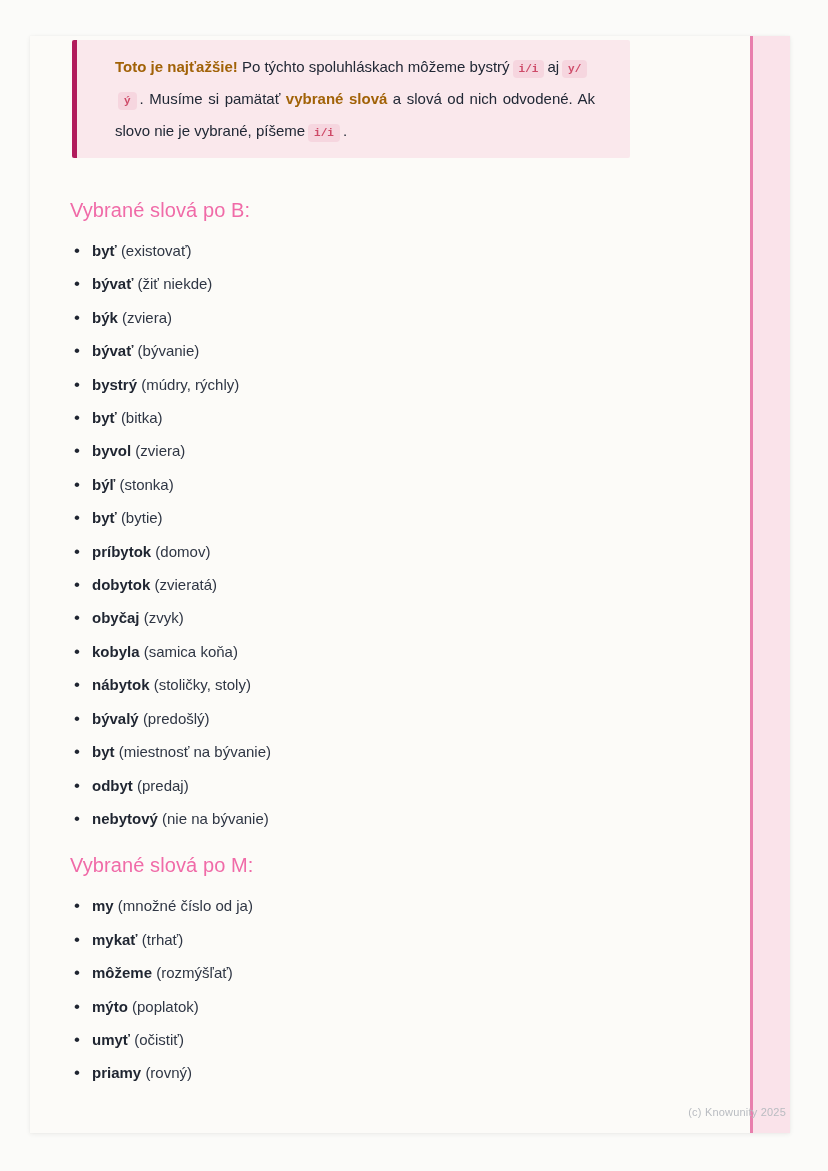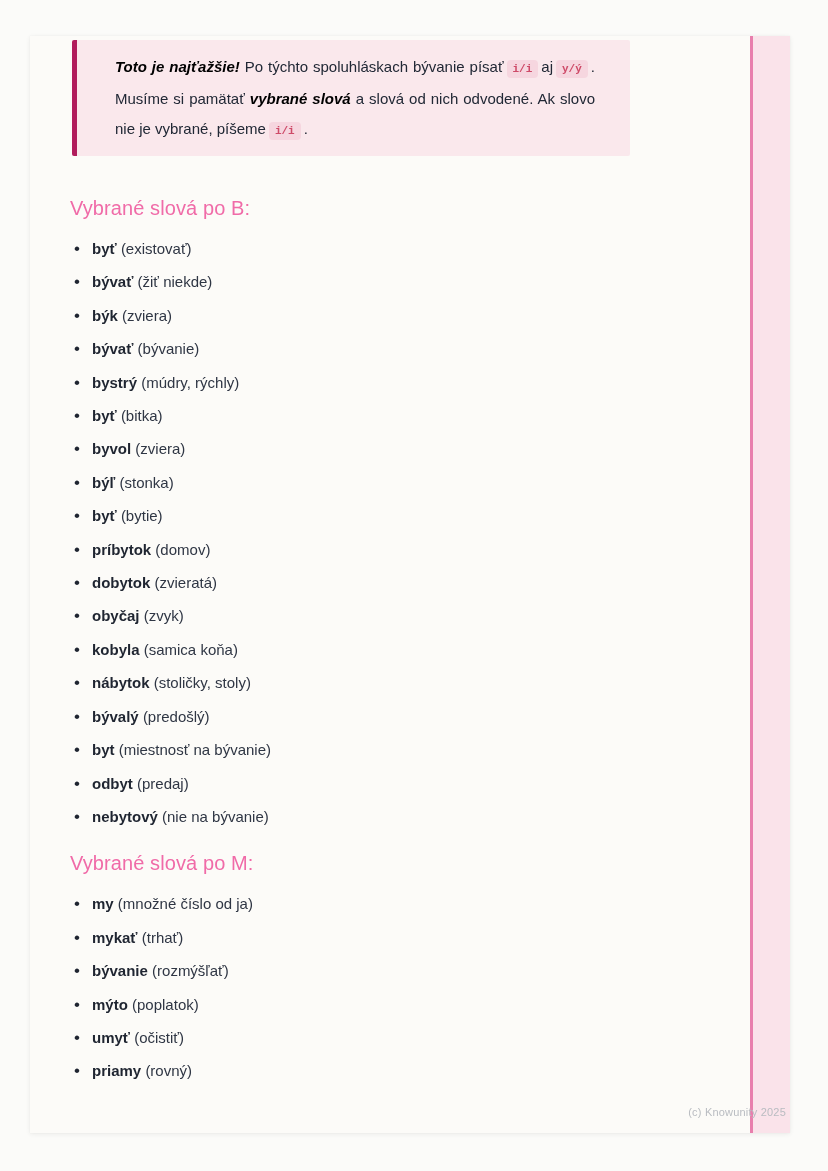--- a/index.html
+++ b/index.html
@@ -33,21 +33,21 @@
     width:558px;
     background:var(--callout_bg);
     border-left:5px solid var(--callout_border);
     border-radius:2px;
     padding:12px 35px 10px 38px;
     font-size:15px;
     line-height:30px;
     text-align:justify;
     color:#212835;
   }
-  .callout b { color:#000000;font-style:italic; }
+  .callout b { color:#a16207; }
   .inline-code {
     display:inline;
     font-family:"Liberation Mono","DejaVu Sans Mono",monospace;
     font-size:11px;
     font-weight:bold;
     color:var(--code_text);
     background:var(--code_bg);
     padding:3px 6px;
     margin:0 3px;
     border-radius:4px;
@@ -93,21 +93,21 @@
 </style>
 </head>
 <body>
 
 <div class="page-card">
   <div class="side-stripe"></div>
 
   <div class="content">
 
     <div class="callout">
-      <b>Toto je najťažšie!</b><span> Po týchto spoluhláskach bývanie písať</span><code class="inline-code"><span>i/i</span></code><span>aj</span><code class="inline-code"><span>y/</span><wbr><span>ý</span></code><span>. Musíme si pamätať </span><b>vybrané slová</b><span> a slová od nich odvodené. Ak slovo nie je vybrané, píšeme</span><code class="inline-code"><span>i/i</span></code><span>.</span>
+      <b>Toto je najťažšie!</b><span> Po týchto spoluhláskach môžeme bystrý</span><code class="inline-code"><span>i/i</span></code><span>aj</span><code class="inline-code"><span>y/</span><wbr><span>ý</span></code><span>. Musíme si pamätať </span><b>vybrané slová</b><span> a slová od nich odvodené. Ak slovo nie je vybrané, píšeme</span><code class="inline-code"><span>i/i</span></code><span>.</span>
     </div>
 
     <h2 class="section-heading">Vybrané slová po B:</h2>
     <ul class="word-list">
       <li><span class="w">byť</span> <span class="m">(existovať)</span></li>
       <li><span class="w">bývať</span> <span class="m">(žiť niekde)</span></li>
       <li><span class="w">býk</span> <span class="m">(zviera)</span></li>
       <li><span class="w">bývať</span> <span class="m">(bývanie)</span></li>
       <li><span class="w">bystrý</span> <span class="m">(múdry, rýchly)</span></li>
       <li><span class="w">byť</span> <span class="m">(bitka)</span></li>
@@ -122,21 +122,21 @@
       <li><span class="w">bývalý</span> <span class="m">(predošlý)</span></li>
       <li><span class="w">byt</span> <span class="m">(miestnosť na bývanie)</span></li>
       <li><span class="w">odbyt</span> <span class="m">(predaj)</span></li>
       <li><span class="w">nebytový</span> <span class="m">(nie na bývanie)</span></li>
     </ul>
 
     <h2 class="section-heading" style="margin-top:18px;">Vybrané slová po M:</h2>
     <ul class="word-list">
       <li><span class="w">my</span> <span class="m">(množné číslo od ja)</span></li>
       <li><span class="w">mykať</span> <span class="m">(trhať)</span></li>
-      <li><span class="w">bývanie</span> <span class="m">(rozmýšľať)</span></li>
+      <li><span class="w">môžeme</span> <span class="m">(rozmýšľať)</span></li>
       <li><span class="w">mýto</span> <span class="m">(poplatok)</span></li>
       <li><span class="w">umyť</span> <span class="m">(očistiť)</span></li>
       <li><span class="w">priamy</span> <span class="m">(rovný)</span></li>
     </ul>
 
   </div>
 
   <div class="watermark">(c) Knowunity 2025</div>
 </div>
 

